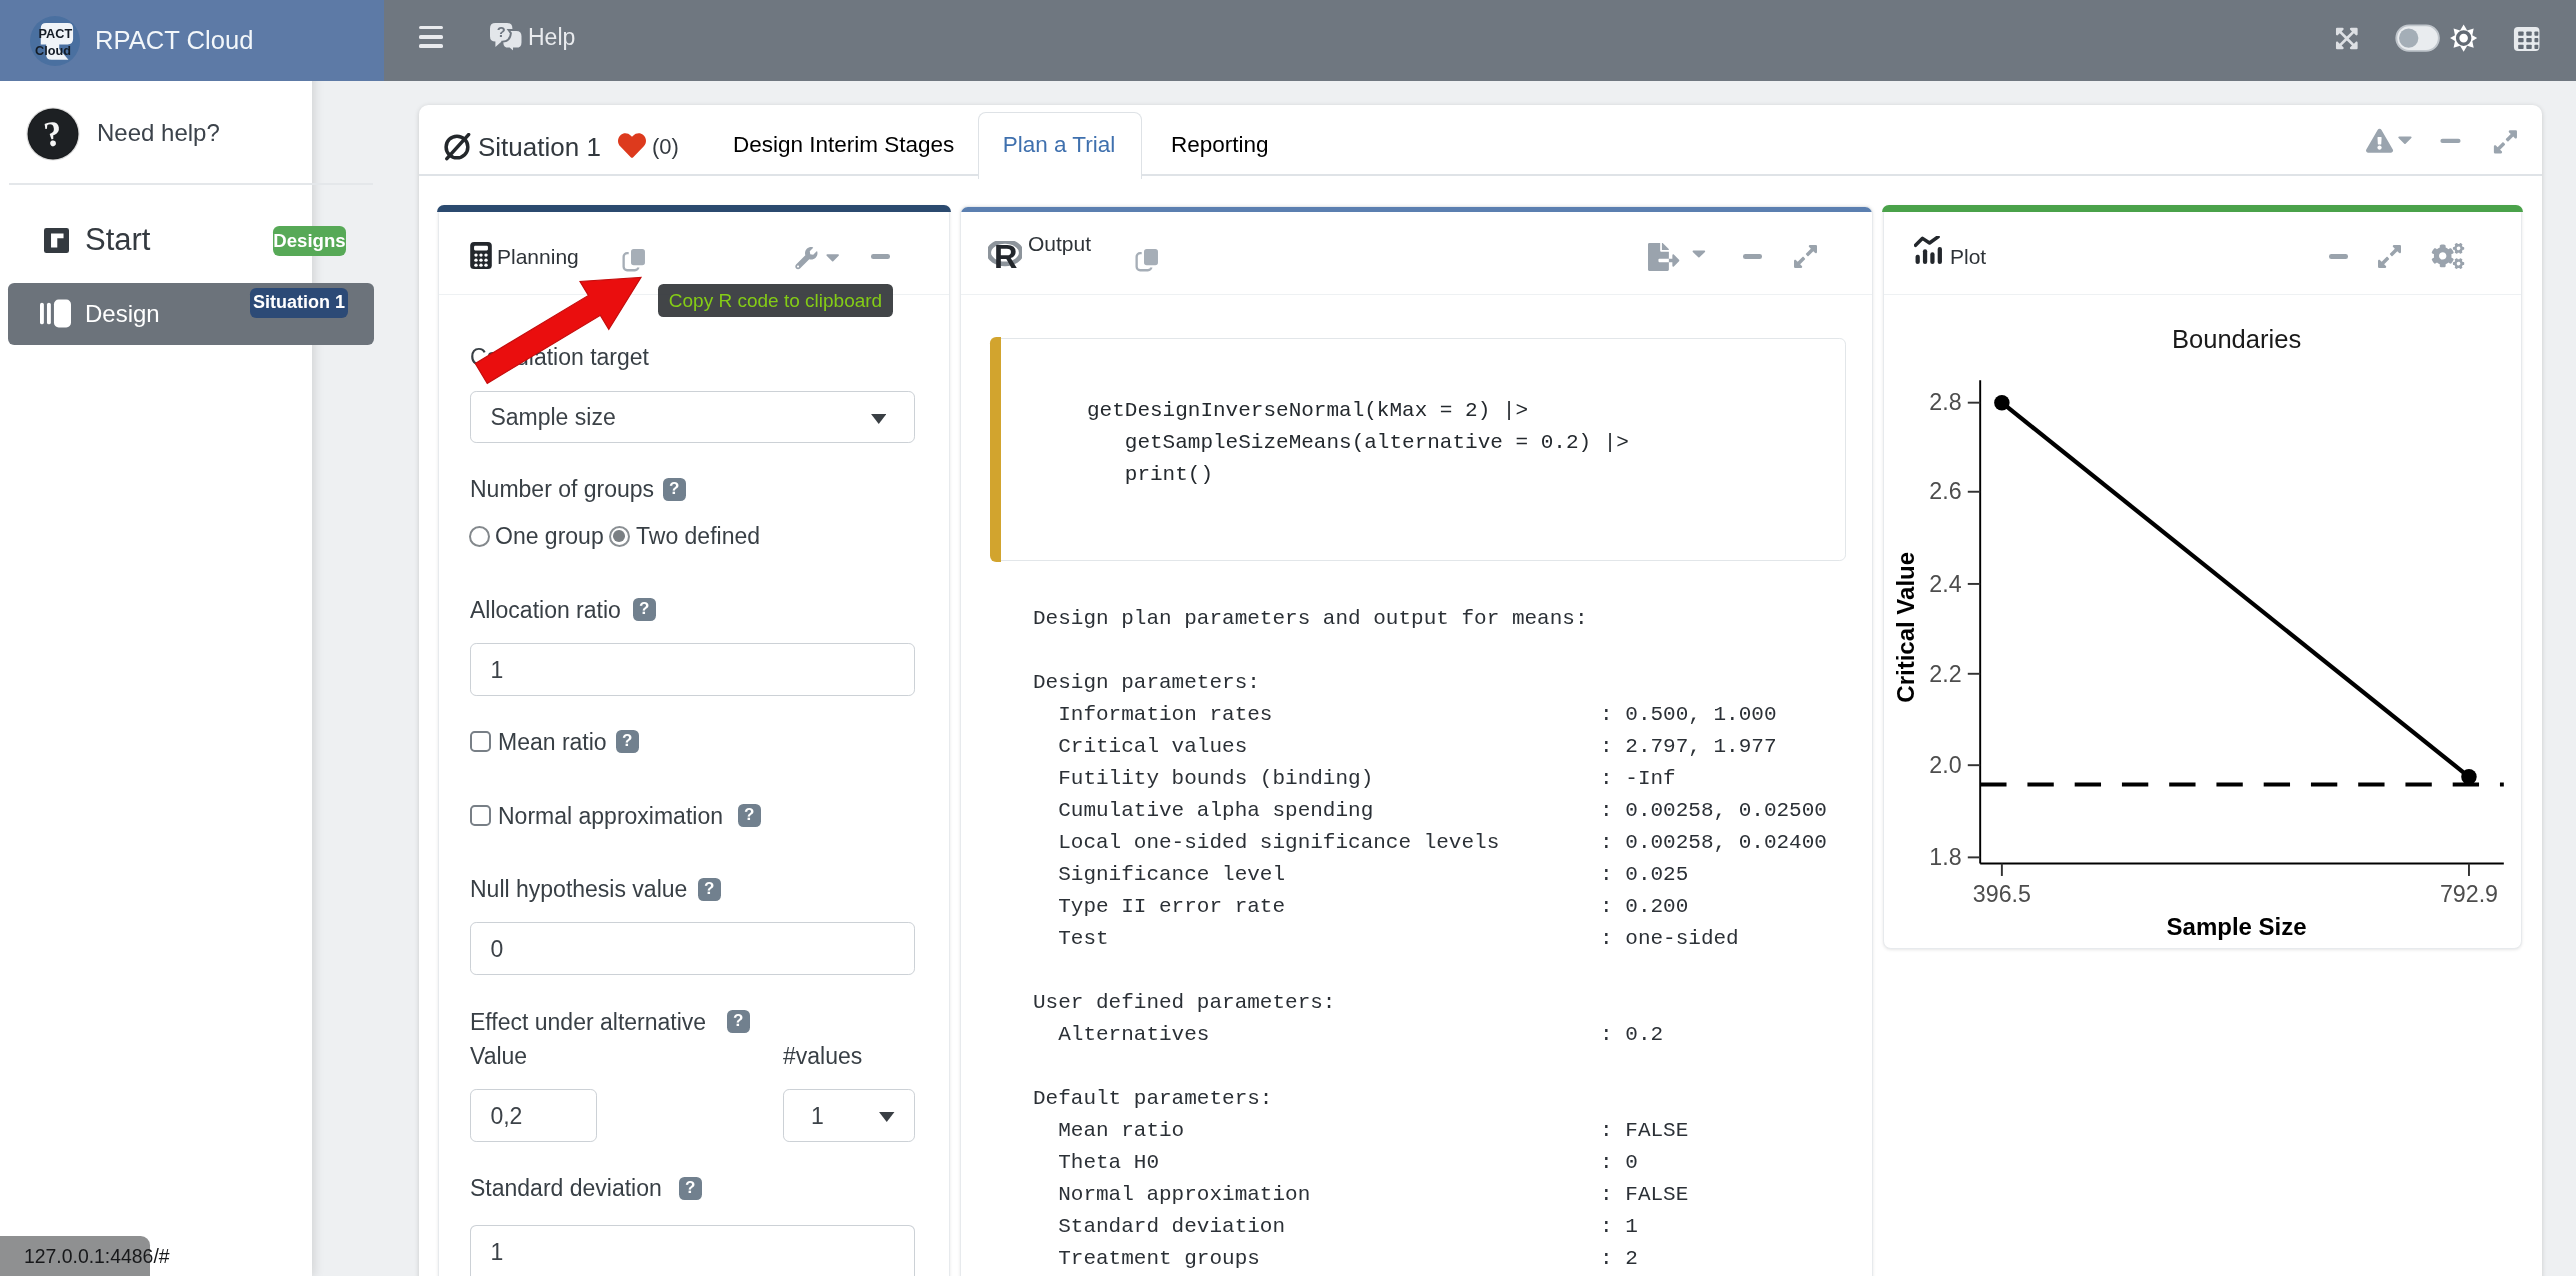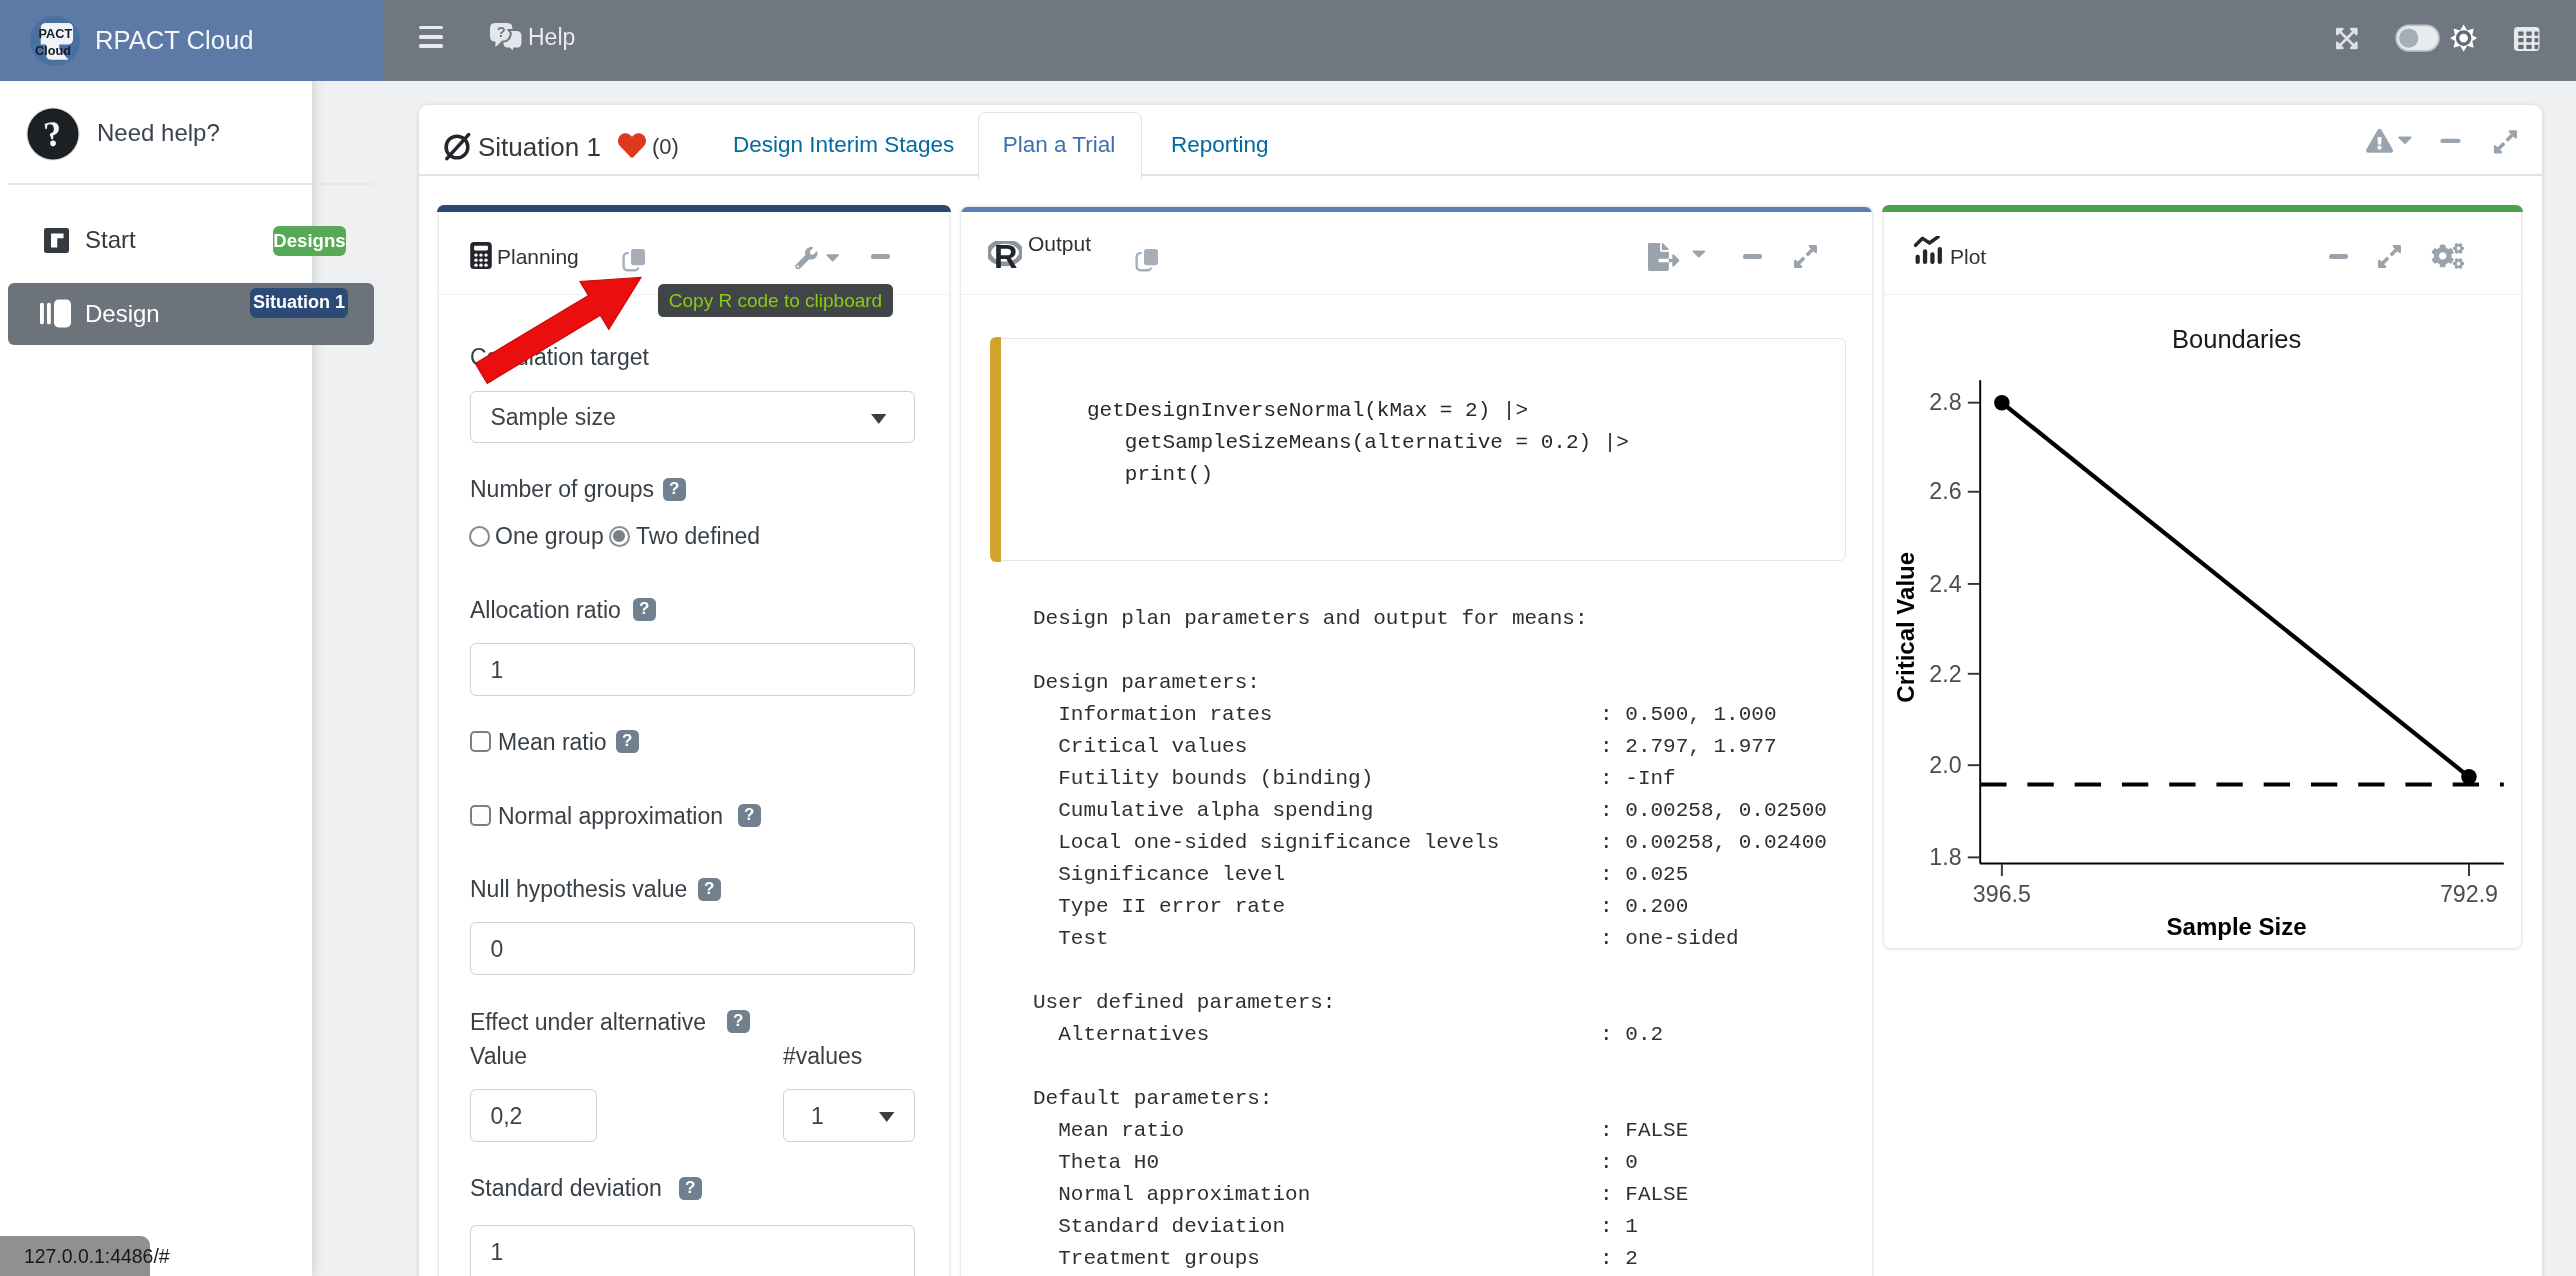--- a/index.html
+++ b/index.html
@@ -11,21 +11,21 @@
   .ptop { position:absolute; left:-1.6px; right:-1.6px; top:-1.6px; height:6.2px; border-radius:7.8px 7.8px 0 0; }
   .phead { position:absolute; left:0; right:0; top:4.7px; height:83px; border-bottom:1.6px solid #eef1f3; }
   .ptitle { position:absolute; font-size:21px; color:#2e3338; }
   .lbl { position:absolute; font-size:23px; color:#383f45; }
   .inp { position:absolute; background:#fff; border:1.6px solid #ccd1d6; border-radius:6.2px;
          font-size:23px; color:#3c4248; }
   .inp span { position:absolute; left:19.4px; top:50%; transform:translateY(-50%); }
   .qm { position:absolute; width:22.5px; height:22.5px; background:#71808e; border-radius:5.4px;
         color:#fff; font-size:17px; font-weight:bold; text-align:center; line-height:22.5px; }
   .cbox { position:absolute; width:21px; height:21px; border:2.3px solid #787f86; border-radius:4.7px; background:#fff; }
-  .tabtxt { position:absolute; font-size:22.5px; color:#0369a1; }
+  .tabtxt { position:absolute; font-size:22.5px; color:#000000; }
   pre { font-family:"Liberation Mono", monospace; }
 </style>
 </head>
 <body>
 
 <div class="abs" id="navbar" style="left:384px; top:0; width:2192px; height:81px; background:#6f7780;"></div>
 
 <div class="abs" id="sidebar" style="left:0; top:0; width:312px; height:1277px; background:#fff; box-shadow:2.3px 0 11px rgba(0,0,0,.14); z-index:5;">
   <div class="abs" style="left:0; top:0; width:384px; height:81px; background:#5d7aa6;"></div>
   <div class="abs" id="logo" style="left:30px; top:15.5px;">
@@ -48,21 +48,21 @@
   <div class="abs" style="left:97px; top:133px; transform:translateY(-50%); font-size:24px; color:#3c434b;">Need help?</div>
 
   <div class="abs" style="left:9.3px; top:183px; width:364px; height:1.6px; background:#e4e7ea;"></div>
 
   <div class="abs" id="start-icon" style="left:44px; top:228px;">
     <svg width="25" height="25" viewBox="0 0 32 32">
       <path d="M3 0 L29 0 Q32 0 32 3 L32 29 Q32 32 29 32 L3 32 Q0 32 0 29 L0 3 Q0 0 3 0 Z" fill="#343a40"></path>
       <path d="M9 7 L25 7 L25 13 L17 13 L17 25 L9 25 Z" fill="#fff"></path>
     </svg>
   </div>
-  <div class="abs" style="left:85px; top:240px; transform:translateY(-50%); font-size:24px; color:#343a40;">Start</div>
+  <div class="abs" style="left:85px; top:240px; transform:translateY(-50%); font-size:31px; color:#343a40;">Start</div>
   <div class="abs" style="left:273px; top:226px; width:73px; height:29.5px; background:#57a957; border-radius:6.2px; color:#fff; font-size:18.6px; font-weight:bold; text-align:center; line-height:29.5px;">Designs</div>
 
   <div class="abs" style="left:7.8px; top:283px; width:366px; height:62px; background:#6c737b; border-radius:6.2px;"></div>
   <div class="abs" id="design-icon" style="left:40px; top:298px;">
     <svg width="31" height="31" viewBox="0 0 40 40">
       <rect x="0" y="6" width="5" height="28" rx="2.5" fill="#fff"></rect>
       <rect x="9" y="6" width="5" height="28" rx="2.5" fill="#fff"></rect>
       <rect x="18" y="2" width="22" height="36" rx="6" fill="#fff"></rect>
     </svg>
   </div>

